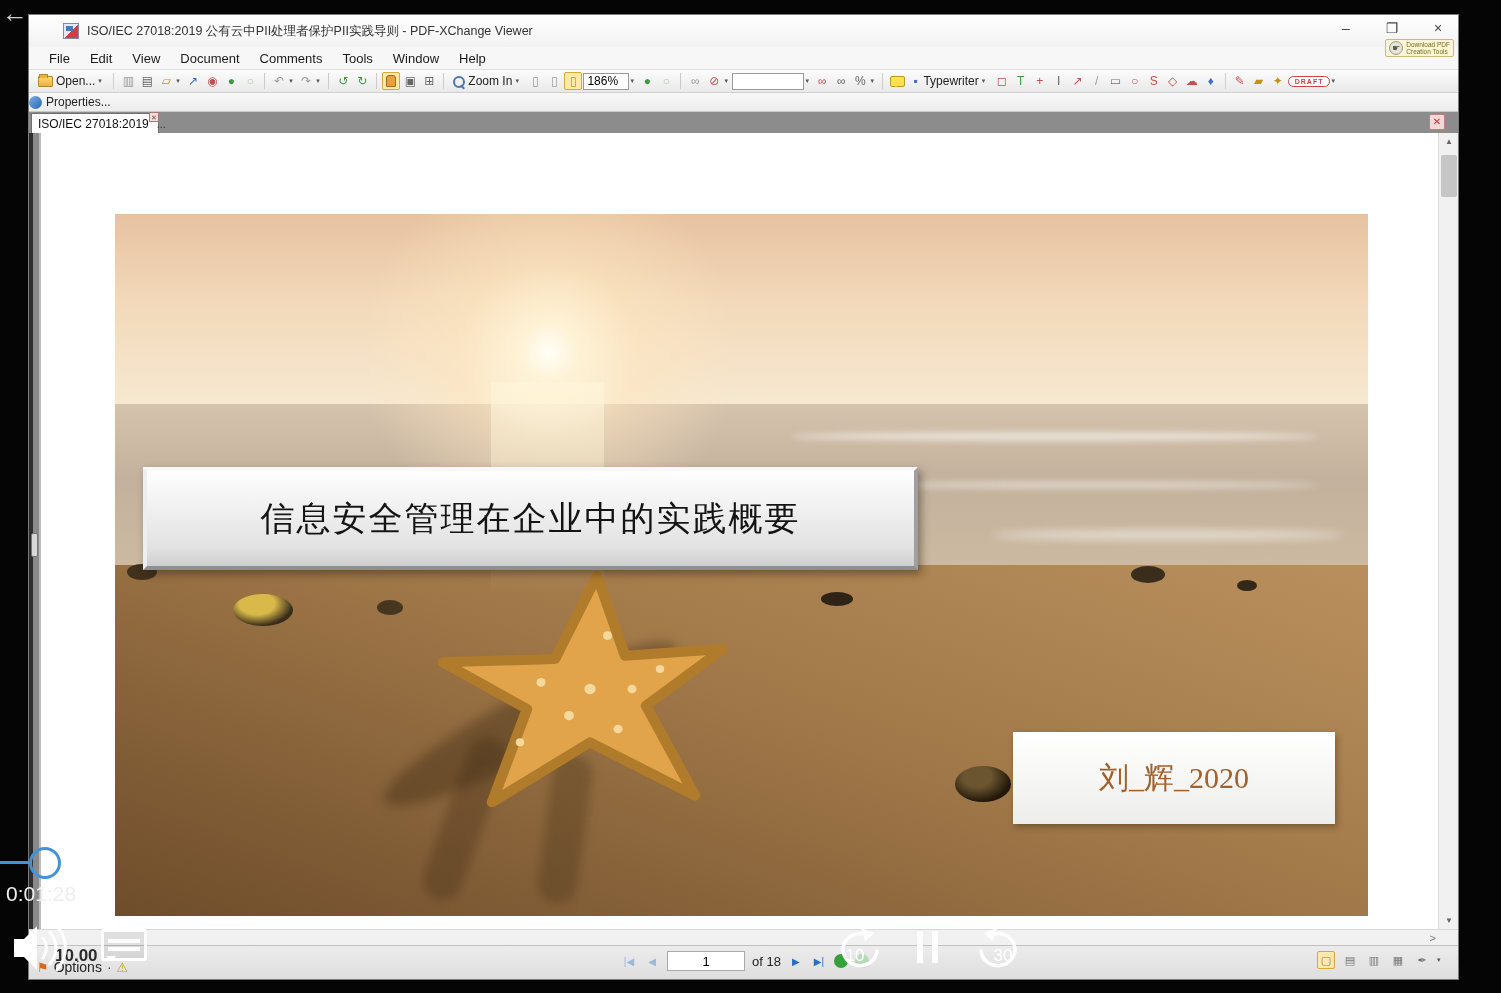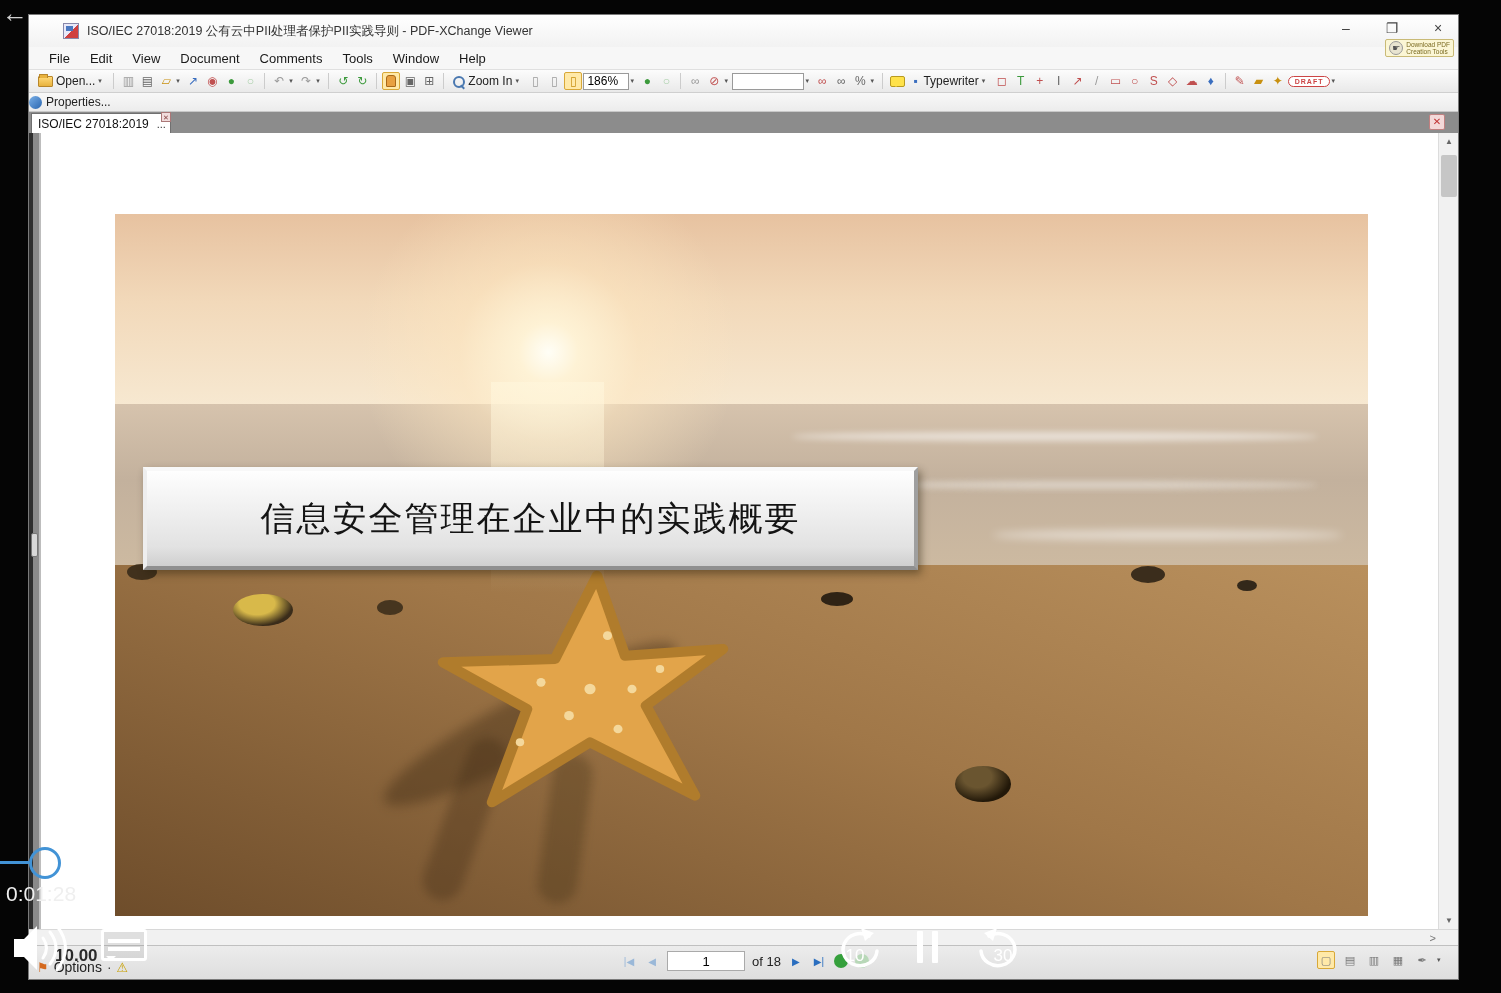--- a/index.html
+++ b/index.html
@@ -57,21 +57,21 @@
   .hand-glyph { width:10px; height:12px; background:#e8a040; border:1px solid #a86818; border-radius:3px 3px 1px 1px; }
   .draft-badge { border:1px solid #cc4444; border-radius:6px; color:#cc4444; font-size:7px; font-weight:bold;
     padding:1px 6px; letter-spacing:1px; background:#fff; }
 
   .toolbar2 { height:19px; background:linear-gradient(#f8f8f8,#ececec); border-bottom:1px solid #c8c8c8;
     display:flex; align-items:center; gap:4px; flex:0 0 auto; }
   .props-icon { width:13px; height:13px; border-radius:50%; background:linear-gradient(135deg,#7ab0e8,#2a66b0); }
   .props-label { font-size:12px; color:#222; }
 
   .tabbar { height:21px; background:#8c8c8c; display:flex; align-items:flex-end; position:relative; flex:0 0 auto; }
-  .tab { width:140px; height:20px; background:#fff; border:1px solid #707070; border-bottom:none;
+  .tab { width:128px; height:20px; background:#fff; border:1px solid #707070; border-bottom:none;
     display:flex; align-items:center; padding:0 6px; gap:8px; position:relative; margin-left:2px; }
   .tab-label { font-size:12px; color:#111; white-space:nowrap; }
   .tab-more { font-size:11px; color:#333; }
   .tab-x { position:absolute; right:-1px; top:-2px; width:10px; height:10px; font-size:7px; line-height:10px;
     text-align:center; color:#884444; background:#f0dcdc; border:1px solid #aa7777; }
   .doc-close { position:absolute; right:13px; top:2px; width:16px; height:16px; background:#f3d8d8;
     border:1px solid #c08080; border-radius:2px; color:#c03030; font-size:10px; line-height:14px; text-align:center; }
 
   .docarea { position:relative; flex:1 1 auto; background:#fff; overflow:hidden; }
   .left-rail { position:absolute; left:0; top:0; bottom:0; width:12px;
@@ -338,20 +338,23 @@
           <div class="pebble" style="left:262px;top:386px;width:26px;height:15px;background:#463télé424;background:#46351f;"></div>
           <div class="pebble" style="left:706px;top:378px;width:32px;height:14px;background:#2f2315;"></div>
           <div class="pebble" style="left:840px;top:552px;width:56px;height:36px;background:radial-gradient(ellipse at 40% 30%,#6a5530 0 30%,#221809 70%);"></div>
           <div class="pebble" style="left:1016px;top:352px;width:34px;height:17px;background:#3b2d1c;"></div>
           <div class="pebble" style="left:1122px;top:366px;width:20px;height:11px;background:#33281a;"></div>
           <div class="pebble" style="left:12px;top:350px;width:30px;height:16px;background:#41311d;"></div>
 
           <div class="slide-titlebox">
             <div class="slide-title">信息安全管理在企业中的实践概要</div>
           </div>
+          <div class="slide-authorbox">
+            <div class="slide-author">刘_辉_2020</div>
+          </div>
         </div>
 
       </div>
       <div class="vscroll">
         <div class="vs-up">▲</div>
         <div class="vs-thumb"></div>
         <div class="vs-down">▼</div>
       </div>
     </div>
 

